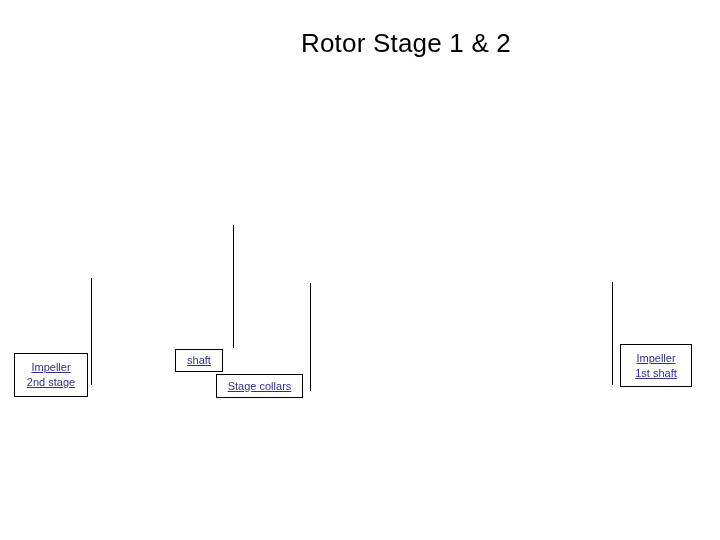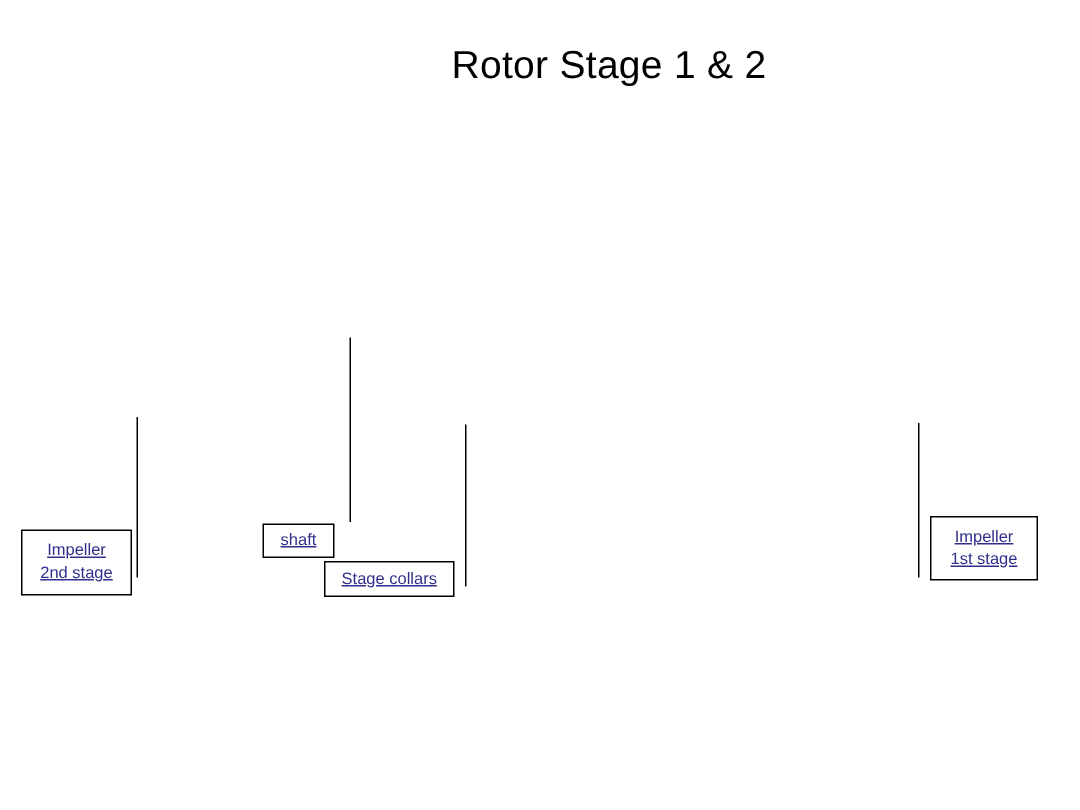--- a/index.html
+++ b/index.html
@@ -90,16 +90,16 @@
   <div class="callout" id="callout-shaft">
     <span class="callout-line">shaft</span>
   </div>
 
   <div class="callout" id="callout-thrust">
     <span class="callout-line">Stage collars</span>
   </div>
 
   <div class="callout" id="callout-impeller-1st">
     <span class="callout-line">Impeller</span>
-    <span class="callout-line">1st stage</span>
+    <span class="callout-line">1st shaft</span>
   </div>
 
 </div>
 
 </body></html>

